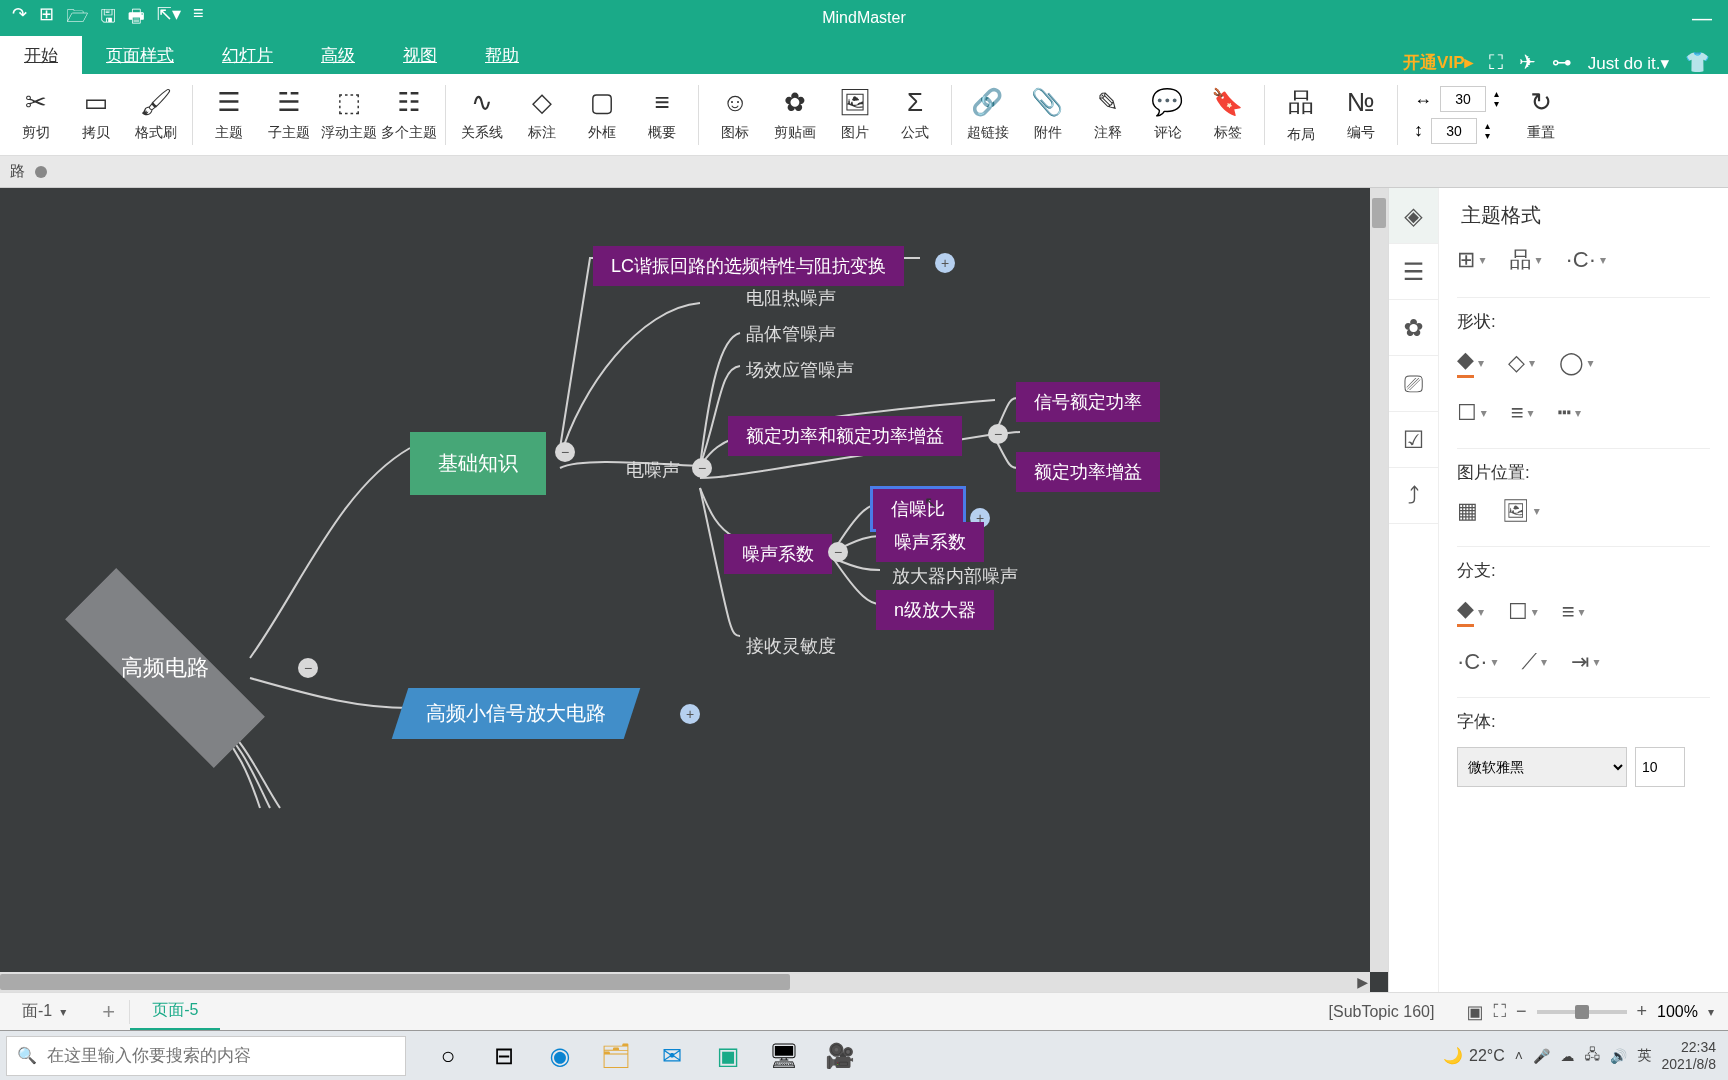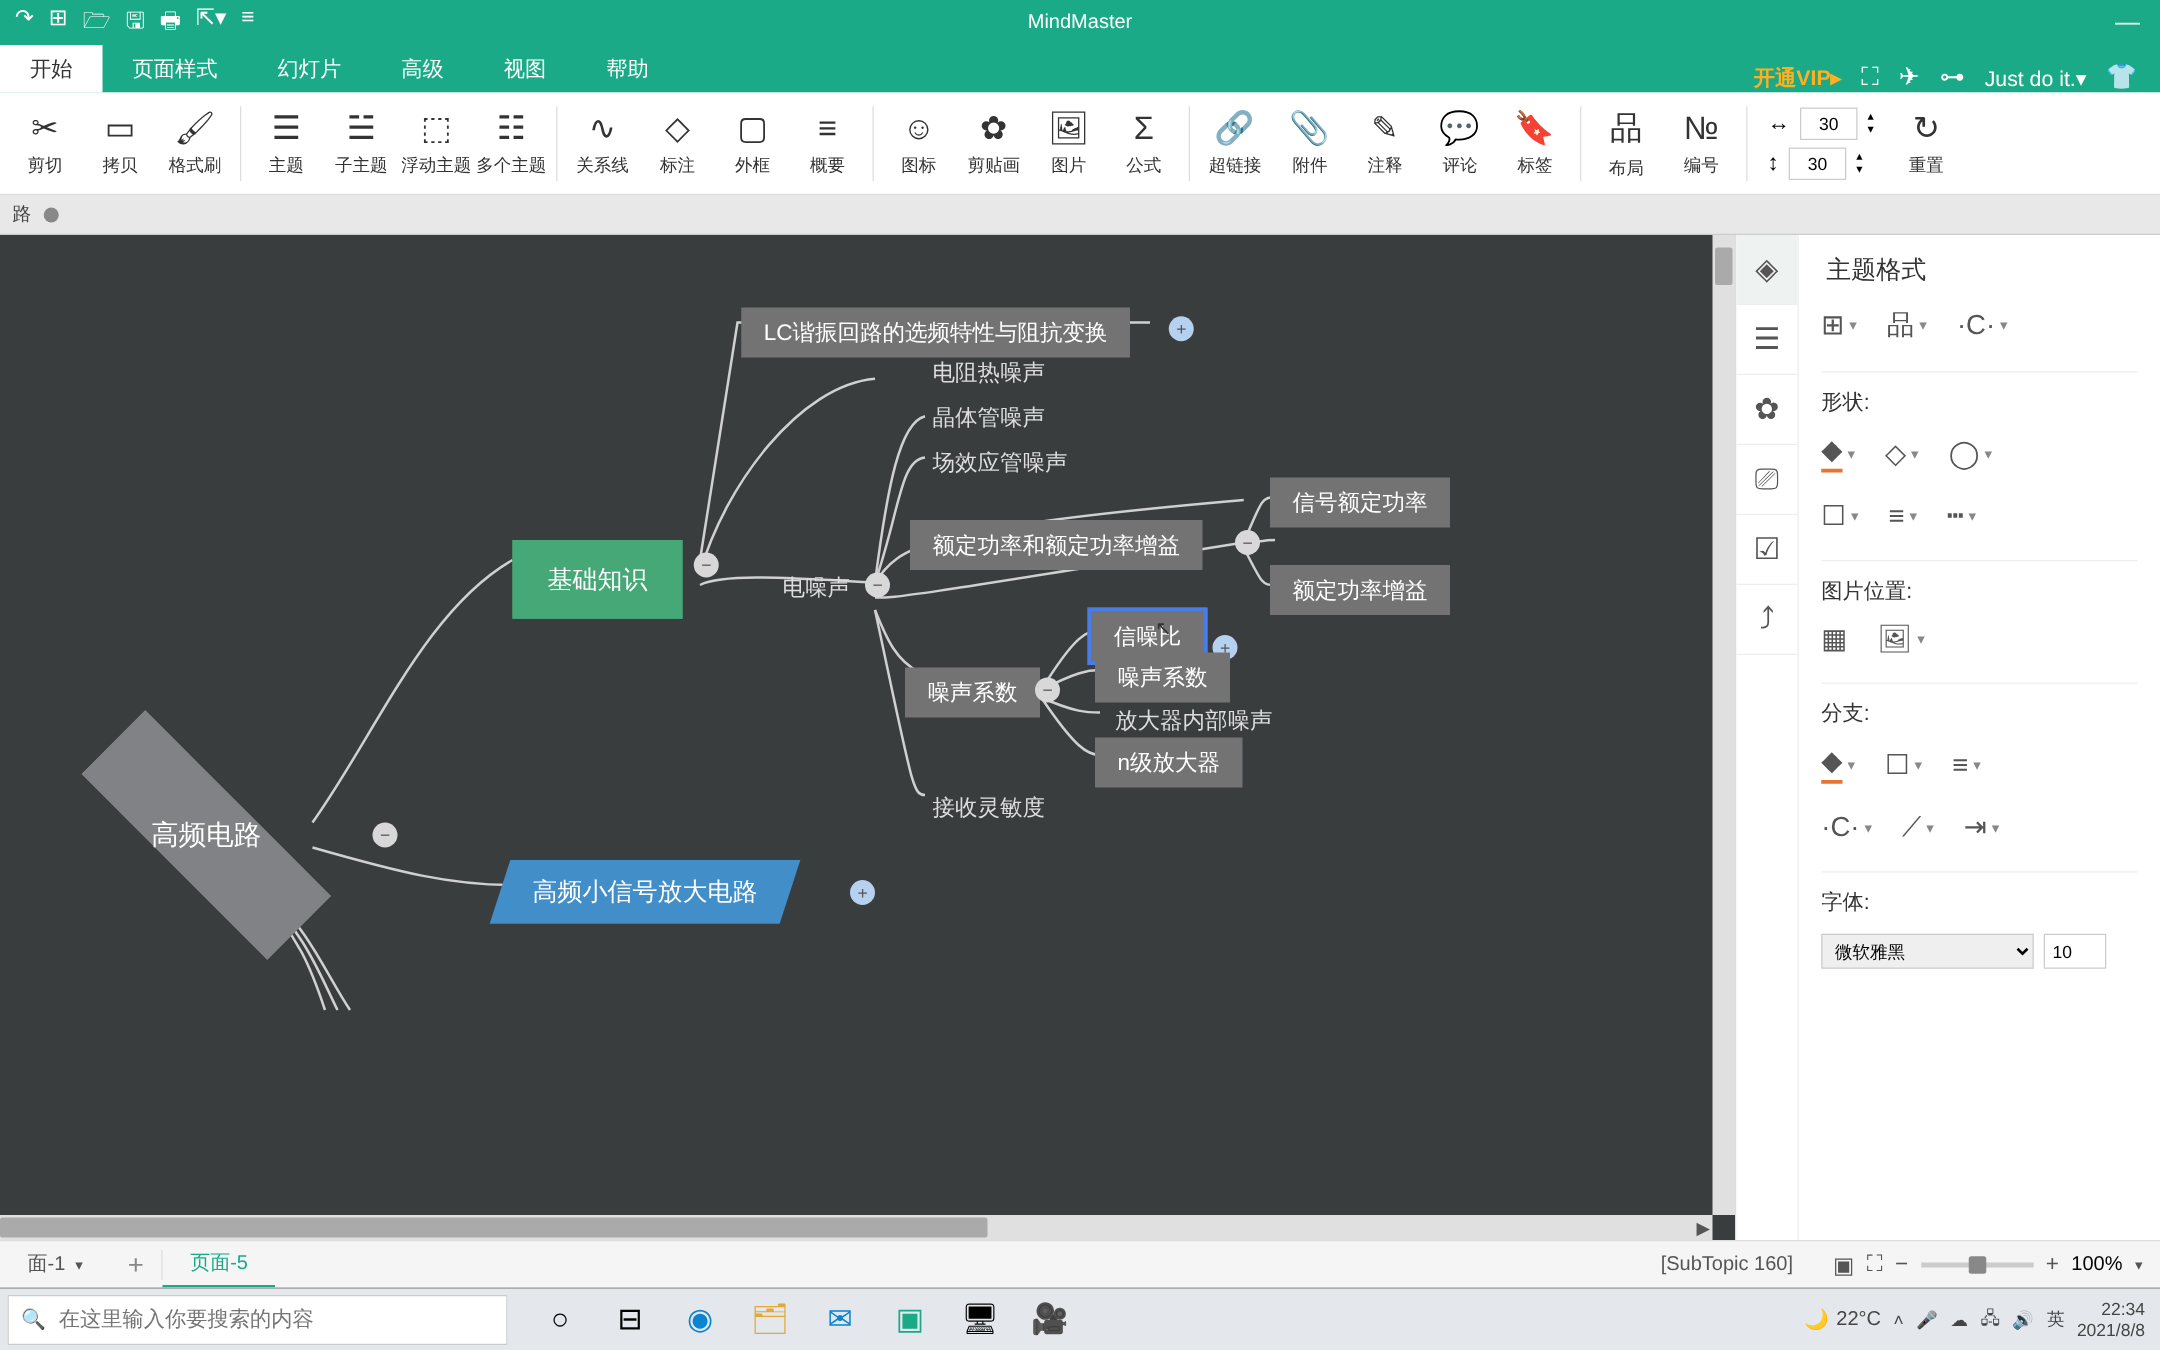--- a/index.html
+++ b/index.html
@@ -7,21 +7,21 @@
 
 
 .titlebar { background: #1aaa88; height: 36px; display: flex; align-items: center; color: white; position: relative; }
 .titlebar-left { display: flex; gap: 12px; padding: 0 12px; }
 .titlebar-left .ticon { font-size: 18px; cursor: pointer; }
 .titlebar-title { position: absolute; left: 50%; transform: translateX(-50%); font-size: 16px; }
 .titlebar-right { margin-left: auto; display: flex; gap: 14px; padding: 0 16px; font-size: 20px; }
 
 
 .menubar { background: #1aaa88; height: 38px; display: flex; align-items: stretch; color: white; }
-.menubar-item { padding: 0 24px; display: flex; align-items: center; font-size: 17px; cursor: pointer; }
+.menubar-item { padding: 0 24px; display: flex; align-items: center; font-size: 17px; cursor: pointer; text-decoration: underline; }
 .menubar-item.active { background: white; color: #333; }
 .menubar-right { margin-left: auto; display: flex; align-items: flex-end; gap: 16px; padding: 0 18px; }
 .vip { color: #ffb020; font-weight: bold; font-size: 17px; }
 .mricon { font-size: 20px; cursor: pointer; }
 .username { font-size: 17px; }
 
 
 .ribbon { background: white; height: 82px; display: flex; align-items: center; padding: 0 6px; border-bottom: 1px solid #ddd; }
 .rbtn { display: flex; flex-direction: column; align-items: center; justify-content: center; width: 60px; height: 74px; cursor: pointer; gap: 6px; }
 .rbtn .ricon { font-size: 26px; color: #333; }
@@ -44,21 +44,21 @@
 .canvas-wrap { flex: 1; position: relative; background: #3a3d3e; overflow: hidden; }
 .canvas { width: 100%; height: 100%; position: relative; }
 .scroll-v { position: absolute; right: 0; top: 0; bottom: 20px; width: 18px; background: #e0e0e0; }
 .scroll-v .thumb { position: absolute; left: 2px; right: 2px; top: 10px; height: 30px; background: #aaa; border-radius: 2px; }
 .scroll-h { position: absolute; left: 0; right: 18px; bottom: 0; height: 20px; background: #e0e0e0; }
 .scroll-h .thumb { position: absolute; top: 2px; bottom: 2px; left: 0; width: 790px; background: #aaa; border-radius: 2px; }
 .scroll-h .rarrow { position: absolute; right: 2px; top: 2px; font-size: 14px; color: #555; }
 
 
 .node { position: absolute; padding: 8px 18px; font-size: 18px; color: white; }
-.node.orange { background: #737373; }
+.node.orange { background: #701a75; }
 .node.green { background: #46a777; border: 2px solid #46a777; }
 .node.selected { border: 3px solid #4a7ce8; }
 .node.plain { background: transparent; color: #ddd; }
 .toggle { position: absolute; width: 20px; height: 20px; border-radius: 50%; background: #d8d8d8; color: #555; display: flex; align-items: center; justify-content: center; font-size: 14px; cursor: pointer; }
 .plus { background: #b6d0ef; }
 .diamond-node { position: absolute; width: 210px; height: 120px; }
 .diamond-shape { width: 100%; height: 100%; background: #808285; transform: rotate(45deg) scaleY(0.6) scaleX(1); border: 2px solid #808285; }
 .diamond-text { position: absolute; left: 50%; top: 50%; transform: translate(-50%, -50%); color: white; font-size: 22px; white-space: nowrap; }
 .slant { position: absolute; background: #418ec9; color: white; padding: 12px 26px; font-size: 20px; transform: skewX(-18deg); }
 .slant span { display: inline-block; transform: skewX(18deg); }
@@ -87,21 +87,21 @@
 .ptab.active { color: #1aaa88; border-bottom: 2px solid #1aaa88; }
 .ptab .pcaret { margin-left: 8px; font-size: 12px; }
 .paddbtn { font-size: 22px; color: #888; padding: 0 14px; cursor: pointer; }
 .psep { width: 1px; height: 24px; background: #ddd; }
 .pstatus { margin-left: auto; padding: 0 18px; font-size: 16px; color: #555; }
 .pzoom { display: flex; align-items: center; gap: 10px; padding: 0 14px; }
 .pzoom .zicon { font-size: 18px; color: #555; cursor: pointer; }
 .zslider { width: 90px; height: 4px; background: #ccc; position: relative; }
 .zslider .zthumb { position: absolute; left: 38px; top: -5px; width: 14px; height: 14px; background: #888; border-radius: 2px; }
 .fontselect { display: flex; gap: 8px; margin-top: 6px; }
-.fontselect select, .fontselect input { height: 28px; border: 1px solid #ccc; padding: 0 6px; font-size: 14px; }
+.fontselect select, .fontselect input { height: 40px; border: 1px solid #ccc; padding: 0 6px; font-size: 14px; }
 
 
 .taskbar { height: 50px; background: #e4e8ec; display: flex; align-items: center; border-top: 1px solid #999; }
 .searchbox { flex: 0 0 400px; height: 40px; margin: 0 6px; background: white; border: 1px solid #ccc; display: flex; align-items: center; padding: 0 10px; gap: 10px; }
 .searchbox input { border: none; outline: none; font-size: 17px; flex: 1; color: #8b5cf6; }
 .tbicons { display: flex; gap: 4px; align-items: center; margin-left: 10px; }
 .tbicon { width: 52px; height: 40px; display: flex; align-items: center; justify-content: center; font-size: 24px; cursor: pointer; }
 .tspacer { flex: 1; }
 .tray { display: flex; align-items: center; gap: 10px; padding: 0 12px; color: #444; font-size: 14px; }
 .tray .ttime { text-align: right; line-height: 1.2; }

